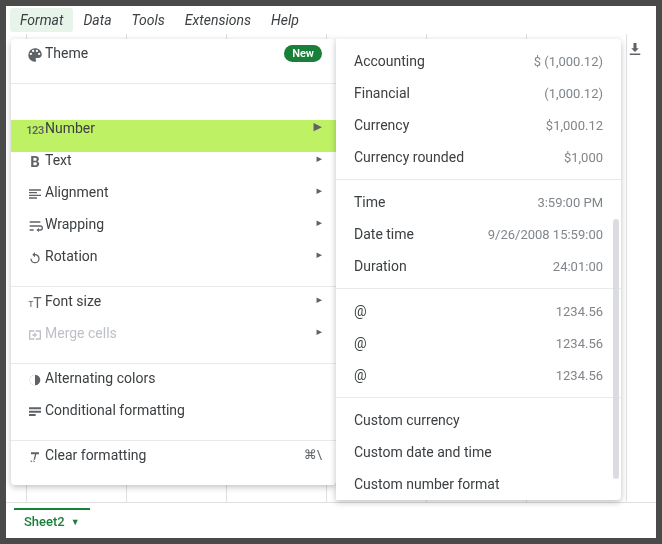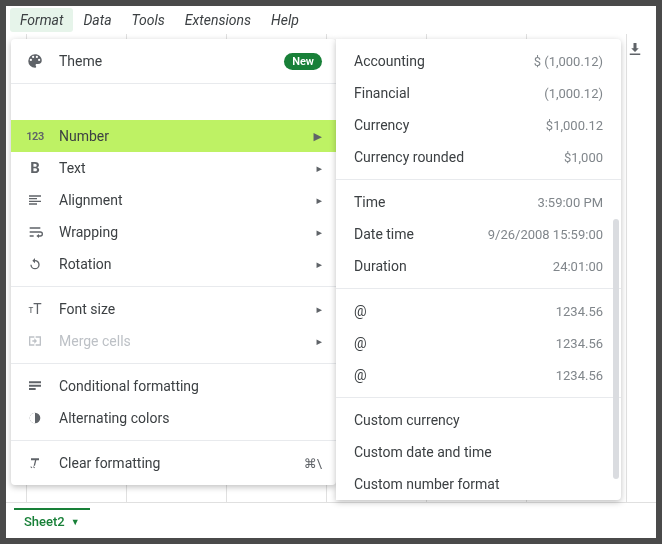--- a/index.html
+++ b/index.html
@@ -67,26 +67,25 @@
     box-shadow: 0 2px 6px rgba(0,0,0,0.25);
     border-radius: 0 4px 4px 0;
     padding: 6px 0 0 0;
     z-index: 3;
     max-height: 495px;
     overflow: hidden;
   }
 
   .menu-row {
     display: flex;
-    align-items: center;
+    align-items: flex-start;
     height: 32px;
     padding: 0 14px;
     font-size: 14px;
     color: #3c4043;
-    gap: 14px;
   }
   .menu-row.hov { background: #bef264; margin-top: 36px; }
   .menu-row .icon {
     width: 20px;
     height: 20px;
     display: flex;
     align-items: center;
     justify-content: center;
     color: #5f6368;
     flex: none;
@@ -277,34 +276,34 @@
       </span>
       <span class="lbl">Merge cells</span>
       <span class="arrow">▸</span>
     </div>
 
     <div class="sep"></div>
 
     <div class="menu-row">
       <span class="icon">
         <svg width="16" height="16" viewBox="0 0 24 24">
-            <path fill="currentColor" d="M3 5h18v3H3V5zm0 5h18v3H3v-3zm0 5h10v3H3v-3z"></path>
-          </svg>
-      </span>
-      <span class="lbl">Conditional formatting</span>
-    </div>
-
-    <div class="menu-row">
-      <span class="icon">
-        <svg width="16" height="16" viewBox="0 0 24 24">
             <circle cx="12" cy="12" r="8" fill="currentColor"></circle>
             <path fill="#fff" d="M12 4a8 8 0 000 16V4z"></path>
           </svg>
       </span>
       <span class="lbl">Alternating colors</span>
+    </div>
+
+    <div class="menu-row">
+      <span class="icon">
+        <svg width="16" height="16" viewBox="0 0 24 24">
+            <path fill="currentColor" d="M3 5h18v3H3V5zm0 5h18v3H3v-3zm0 5h10v3H3v-3z"></path>
+          </svg>
+      </span>
+      <span class="lbl">Conditional formatting</span>
     </div>
 
     <div class="sep"></div>
 
     <div class="menu-row">
       <span class="icon">
         <svg width="16" height="16" viewBox="0 0 24 24">
             <path fill="currentColor" d="M6 5h12v3h-4l-2 8h-2l2-8H6V5zm-2 14l2-2 2 2 2-2 2 2-1 1-2-2-2 2-2-2-1 1z"></path>
           </svg>
       </span>

